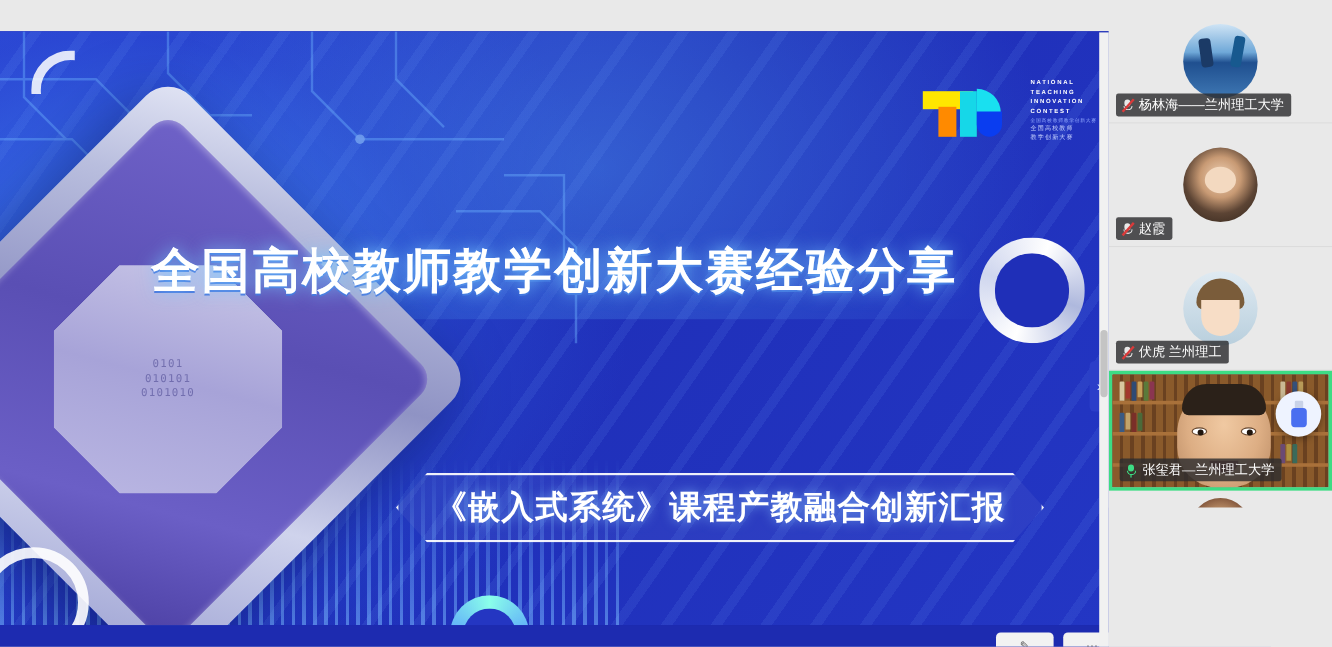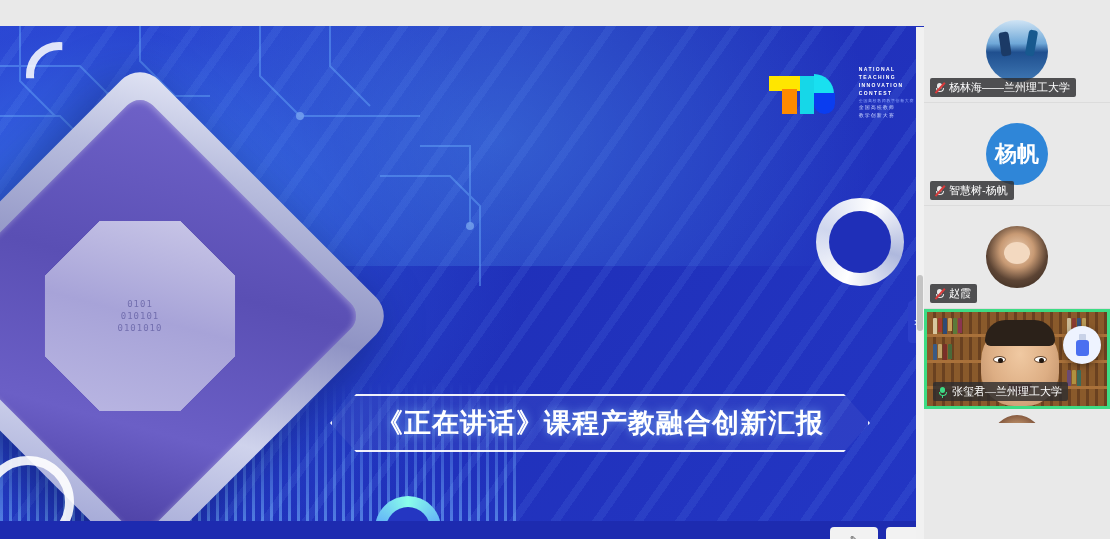--- a/index.html
+++ b/index.html
@@ -404,23 +404,24 @@
           <span class="logo-en">NATIONAL</span>
           <span class="logo-en">TEACHING</span>
           <span class="logo-en">INNOVATION</span>
           <span class="logo-en">CONTEST</span>
           <span class="logo-sub">全国高校教师教学创新大赛</span>
           <span class="logo-cn">全国高校教师</span>
           <span class="logo-cn">教学创新大赛</span>
         </div>
       </div>
 
+      <div class="slide-title">全国高校教师教学创新大赛经验分享</div>
 
       <div class="hexbar">
-        <span class="hexbar-txt">《正在讲话》课程产教融合创新汇报</span>
+        <span class="hexbar-txt">《嵌入式系统》课程产教融合创新汇报</span>
       </div>
     </div>
 
     <div class="stage-bottom">
       <div class="sb-btn b1">✎</div>
       <div class="sb-btn b2">⋯</div>
     </div>
 
     <div class="collapse-handle">
       <span>›</span>
@@ -439,44 +440,49 @@
       <div class="name-badge">
         <div class="mini-mic">
           <div class="body"></div>
             <div class="stand"></div>
             <div class="slash"></div>
         </div>
         <span class="label">杨林海——兰州理工大学</span>
       </div>
     </div>
 
-    <div class="tile">
-      <div class="av-initials">杨帆</div>
-      <div class="name-badge">
-        <div class="mini-mic">
-          <div class="body"></div>
-            <div class="stand"></div>
-            <div class="slash"></div>
-        </div>
-        <span class="label">智慧树-杨帆</span>
-      </div>
-    </div>
 
     <div class="tile">
       <div class="av-photo3"></div>
       <div class="name-badge">
         <div class="mini-mic">
           <div class="body"></div>
             <div class="stand"></div>
             <div class="slash"></div>
         </div>
         <span class="label">赵霞</span>
       </div>
     </div>
 
+    <div class="tile">
+      <div class="av-photo4">
+        <div class="cartoon-eyes">
+            <i></i>
+            <i></i>
+          </div>
+      </div>
+      <div class="name-badge">
+        <div class="mini-mic">
+          <div class="body"></div>
+            <div class="stand"></div>
+            <div class="slash"></div>
+        </div>
+        <span class="label">伏虎 兰州理工</span>
+      </div>
+    </div>
 
     <div class="tile active">
       <div class="bookshelf">
         <div class="shelf-row" style="top:22px"></div>
         <div class="shelf-row" style="top:48px"></div>
         <div class="shelf-row" style="top:74px"></div>
         <div class="books" style="left:6px; top:6px; height:16px">
           <i style="height:16px;background:#d8c7a0"></i>
             <i style="height:14px;background:#a33a2e"></i>
           <i style="height:16px;background:#2f4a74"></i>

